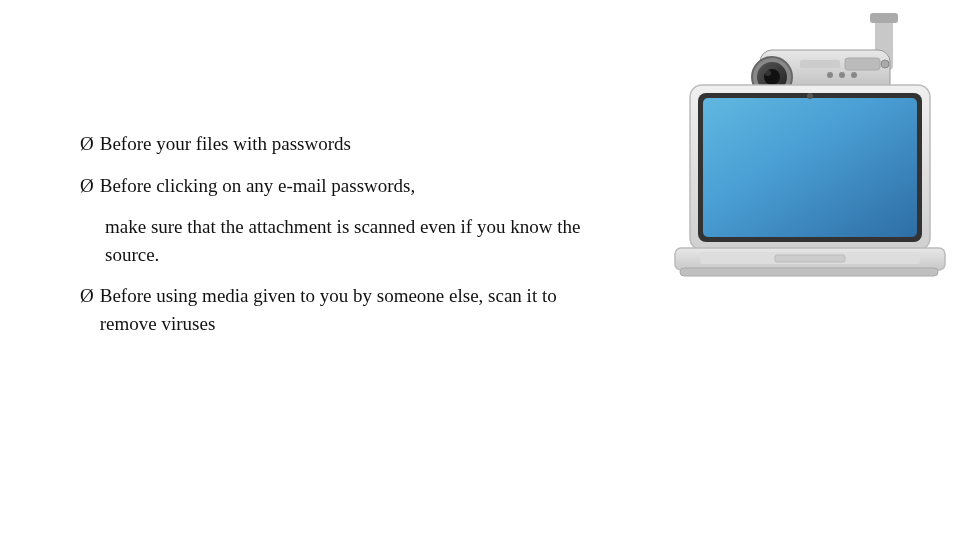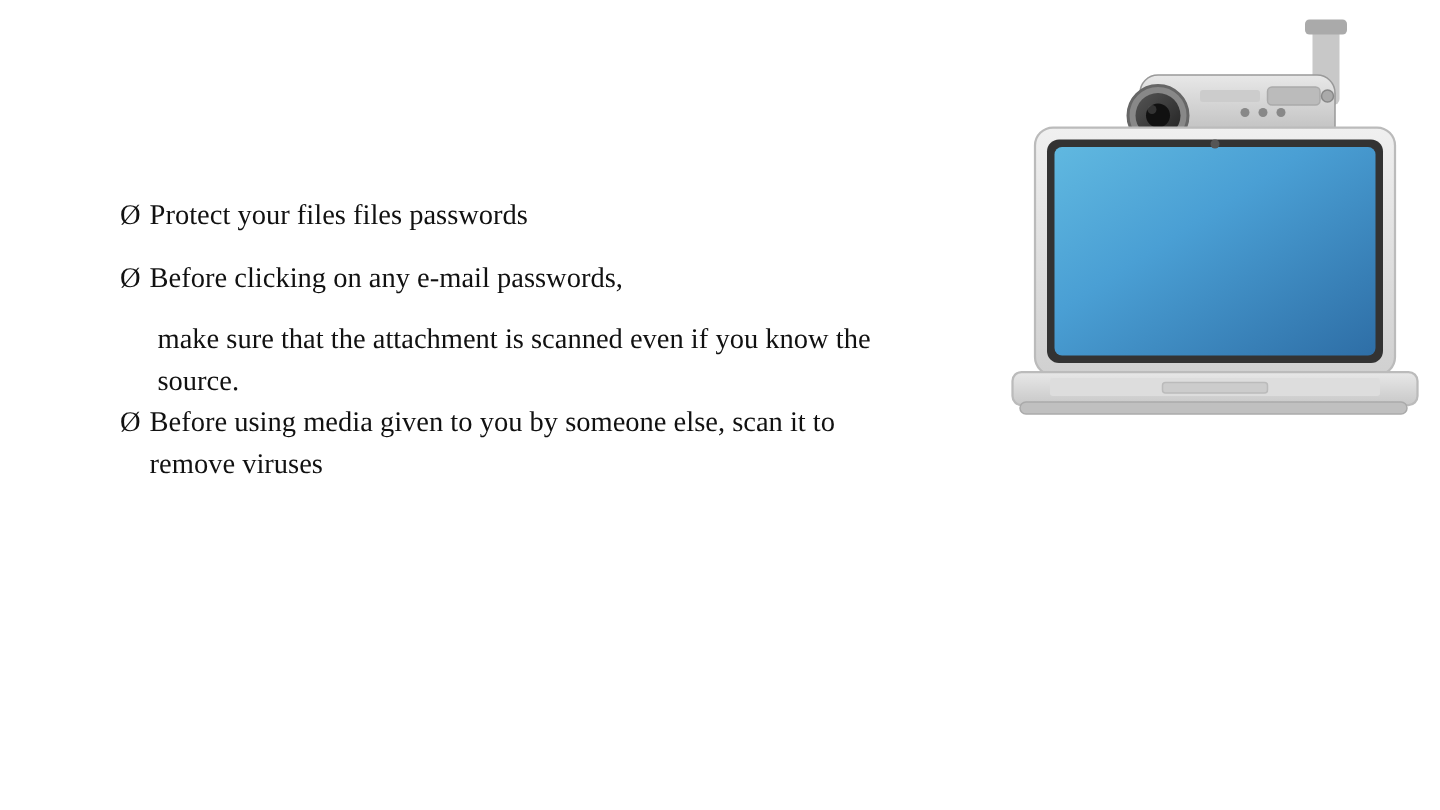--- a/index.html
+++ b/index.html
@@ -45,21 +45,21 @@
 
     .bullet-text {
       flex: 1;
     }
 
     .indent-text {
       margin-left: 25px;
       font-size: 19px;
       line-height: 1.45;
       color: #111111;
-      margin-bottom: 0;
+      margin-bottom: 14px;
     }
 
     
     .images-container {
       position: absolute;
       top: 0px;
       right: 0px;
       width: 340px;
       height: 260px;
     }
@@ -159,21 +159,21 @@
 
         <rect x="105" y="175" width="70" height="7" rx="2" fill="#ccc" stroke="#bbb"></rect>
       </svg>
     </div>
   </div>
 
   <div class="content-area">
 
     <div class="bullet-item">
       <span class="bullet-symbol">Ø</span>
-      <span class="bullet-text">Protect your files files passwords</span>
+      <span class="bullet-text">Before your files with passwords</span>
     </div>
 
     <div class="bullet-item">
       <span class="bullet-symbol">Ø</span>
       <span class="bullet-text">Before clicking on any e-mail passwords,</span>
     </div>
     <div class="indent-text">make sure that the attachment is scanned even if you know the source.</div>
 
     <div class="bullet-item">
       <span class="bullet-symbol">Ø</span>

